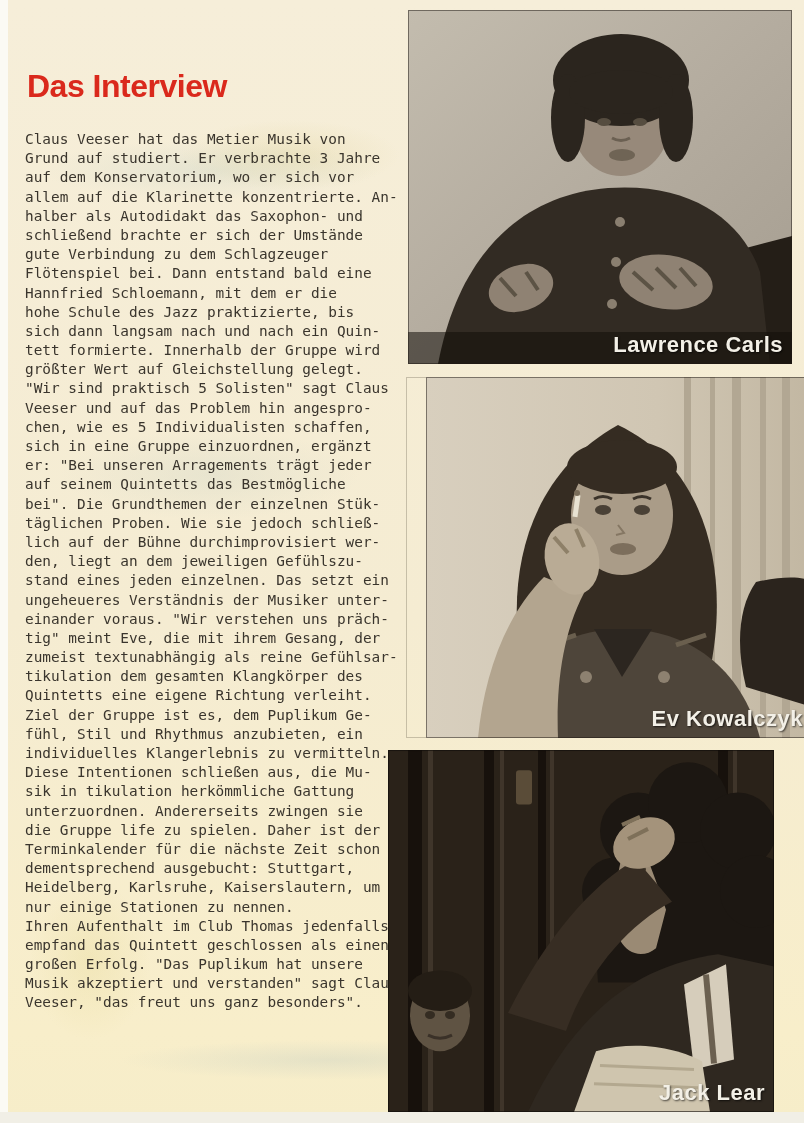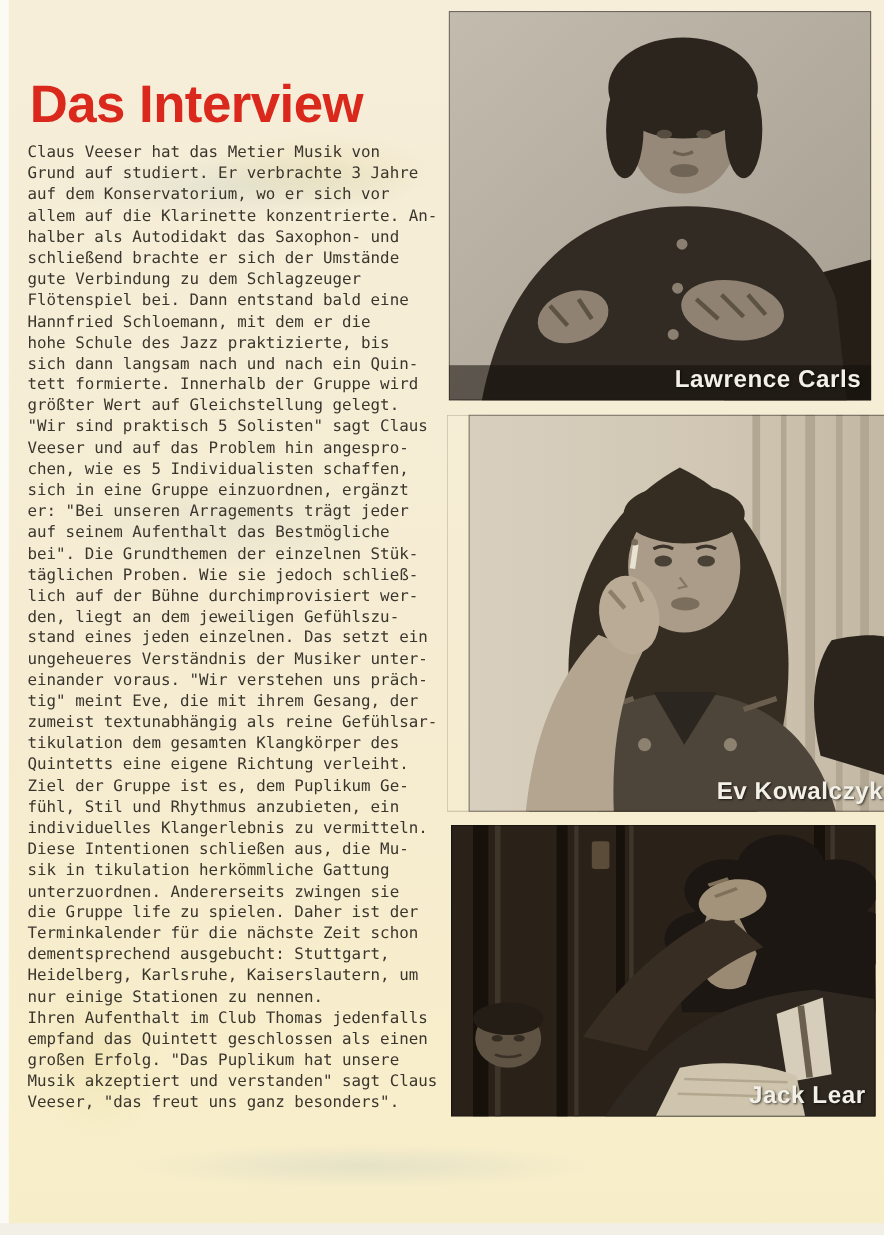--- a/index.html
+++ b/index.html
@@ -16,36 +16,36 @@
   .ghost{position:absolute;pointer-events:none;}
   .g1{left:40px;top:140px;width:340px;height:60px;background:radial-gradient(closest-side,rgba(190,205,195,.30),transparent);}
   .g2{left:180px;top:120px;width:220px;height:70px;background:radial-gradient(closest-side,rgba(215,200,130,.25),transparent);}
   .g3{left:60px;top:430px;width:300px;height:90px;background:radial-gradient(closest-side,rgba(185,200,190,.22),transparent);}
   .g4{left:30px;top:880px;width:120px;height:160px;background:radial-gradient(closest-side,rgba(220,205,120,.22),transparent);}
   .g5{left:120px;top:1040px;width:420px;height:40px;background:radial-gradient(closest-side,rgba(180,195,190,.28),transparent);}
   .g6{left:430px;top:14px;width:230px;height:50px;background:radial-gradient(closest-side,rgba(225,210,130,.18),transparent);}
 
   .title{
     position:absolute;left:27px;top:68px;margin:0;
-    font-size:48px;font-weight:bold;letter-spacing:-0.5px;
+    font-size:32px;font-weight:bold;letter-spacing:-0.5px;
     color:#da291c;
     font-family:"Liberation Sans",sans-serif;
   }
   .body-text{
     position:absolute;left:25px;top:131px;width:392px;
     font-family:"DejaVu Sans Mono","Liberation Mono",monospace;
     font-size:14.4px;color:#3a352d;
   }
   .body-text .line{height:19.2px;white-space:pre;}
 
   .photo{position:absolute;margin:0;box-shadow:0 0 0 1px rgba(60,50,35,.25) inset;}
   .photo svg{display:block;width:100%;height:100%;}
   .p1{left:408px;top:10px;width:384px;height:354px;border-radius:11px;}
   .p2{left:406px;top:377px;width:386px;height:361px;padding-left:20px;}
-  .p3{left:410px;top:750px;width:386px;height:265px;}
+  .p3{left:388px;top:750px;width:386px;height:362px;}
   .caption{
     position:absolute;right:9px;bottom:6px;
     font-family:"Liberation Sans",sans-serif;
     font-weight:bold;font-size:22px;color:#f3f0e7;
     text-shadow:1px 1px 2px rgba(0,0,0,.65);
     letter-spacing:0.5px;
   }
 </style>
 </head>
 <body>
@@ -75,21 +75,21 @@
       <div class="line">Hannfried Schloemann, mit dem er die</div>
       <div class="line">hohe Schule des Jazz praktizierte, bis</div>
       <div class="line">sich dann langsam nach und nach ein Quin-</div>
       <div class="line">tett formierte. Innerhalb der Gruppe wird</div>
       <div class="line">größter Wert auf Gleichstellung gelegt.</div>
       <div class="line">"Wir sind praktisch 5 Solisten" sagt Claus</div>
       <div class="line">Veeser und auf das Problem hin angespro-</div>
       <div class="line">chen, wie es 5 Individualisten schaffen,</div>
       <div class="line">sich in eine Gruppe einzuordnen, ergänzt</div>
       <div class="line">er: "Bei unseren Arragements trägt jeder</div>
-      <div class="line">auf seinem Aufenthalt das Bestmögliche</div>
+      <div class="line">auf seinem Quintetts das Bestmögliche</div>
       <div class="line">bei". Die Grundthemen der einzelnen Stük-</div>
       <div class="line">täglichen Proben. Wie sie jedoch schließ-</div>
       <div class="line">lich auf der Bühne durchimprovisiert wer-</div>
       <div class="line">den, liegt an dem jeweiligen Gefühlszu-</div>
       <div class="line">stand eines jeden einzelnen. Das setzt ein</div>
       <div class="line">ungeheueres Verständnis der Musiker unter-</div>
       <div class="line">einander voraus. "Wir verstehen uns präch-</div>
       <div class="line">tig" meint Eve, die mit ihrem Gesang, der</div>
       <div class="line">zumeist textunabhängig als reine Gefühlsar-</div>
       <div class="line">tikulation dem gesamten Klangkörper des</div>

